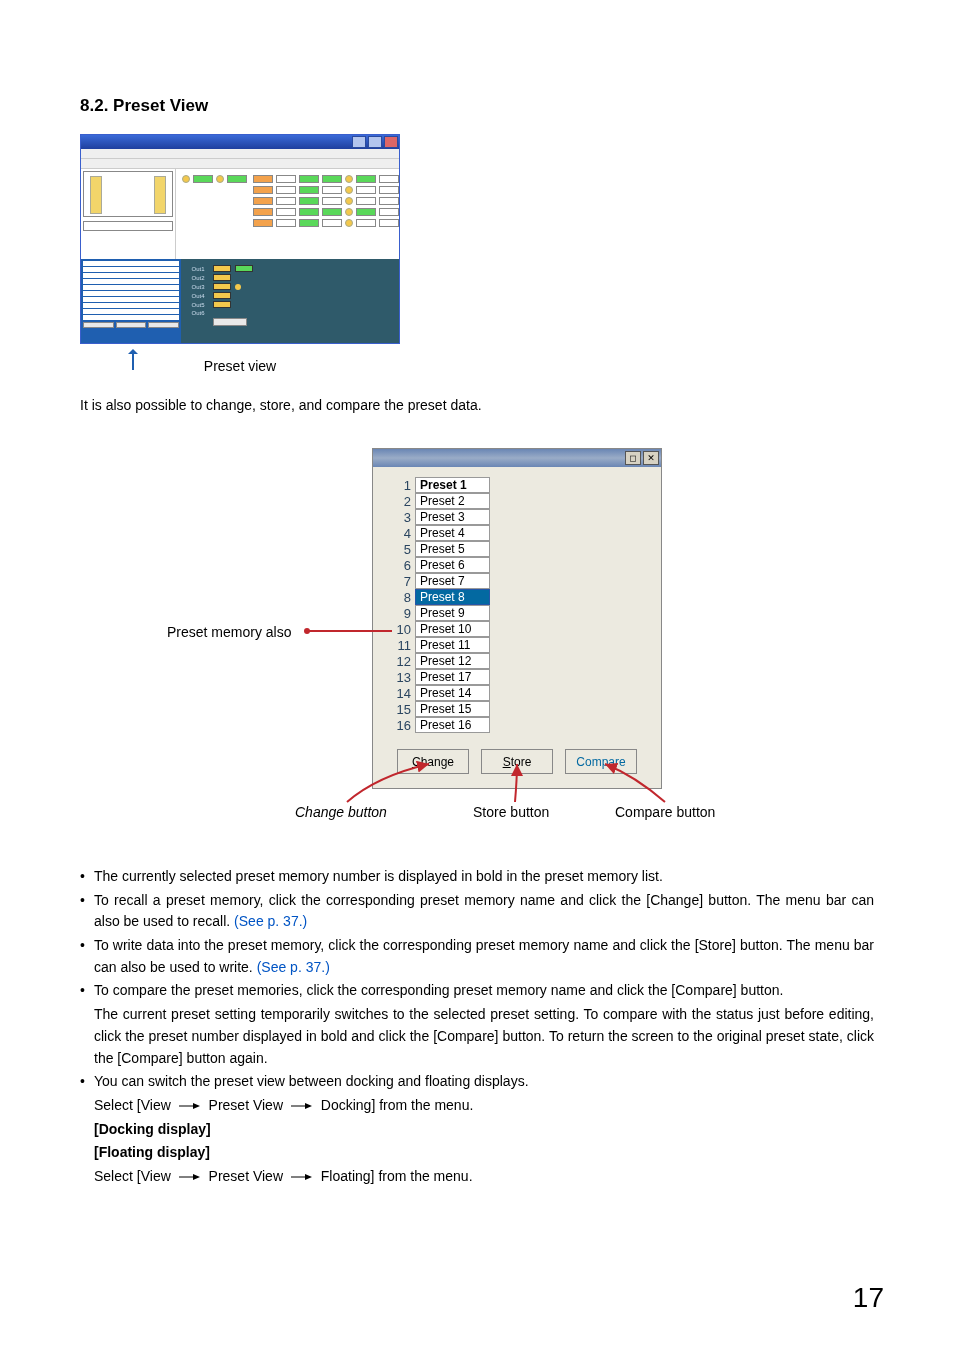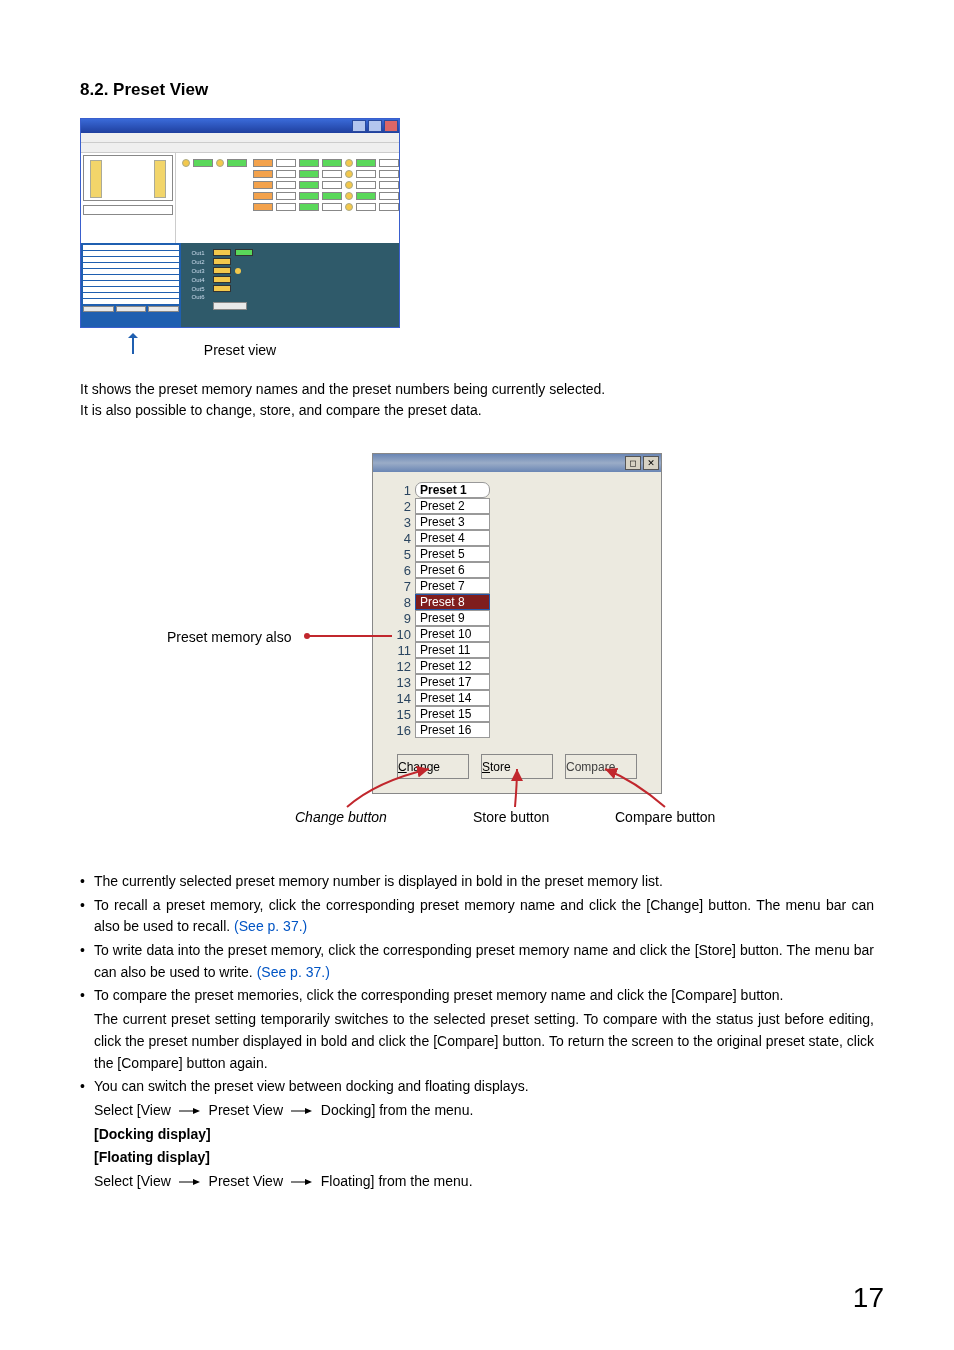--- a/index.html
+++ b/index.html
@@ -1,18 +1,18 @@
 <!DOCTYPE html>
 <html><head>
 <meta charset="utf-8">
 <style>
   *{box-sizing:border-box;}
   body{margin:0;padding:0;font-family:Arial,Helvetica,sans-serif;background:#fff;color:#000;width:954px;}
   .page{padding:80px 80px 40px 80px;min-height:1350px;position:relative;}
-  h2{font-size:17px;font-weight:bold;margin:0 0 18px 0;}
+  h2{font-size:17px;font-weight:bold;margin:16px 0 18px 0;}
   p{font-size:14px;line-height:1.5;margin:0;}
   .intro-row{display:flex;gap:16px;margin-bottom:16px;}
   .intro-text{flex:1;font-size:14px;}
   .sshot-wrap{width:320px;text-align:center;}
   .sshot{width:320px;height:210px;border:1px solid #3a5fcd;background:linear-gradient(#e9e9e9,#e9e9e9);position:relative;overflow:hidden;}
   .ss-title{height:14px;background:linear-gradient(#3a6ad8,#1f3f9e);display:flex;justify-content:flex-end;}
   .ss-title .wbtn{width:14px;height:12px;margin:1px;background:#b3c5ee;border:1px solid #2a4a9e;}
   .ss-title .wbtn.close{background:#d66;}
   .ss-menu{height:10px;background:#efefef;border-bottom:1px solid #ccc;}
   .ss-tool{height:10px;background:#efefef;border-bottom:1px solid #ccc;}
@@ -46,37 +46,37 @@
 
   .fig2{display:flex;justify-content:center;margin-bottom:40px;position:relative;}
   .pwin{width:290px;border:1px solid #888;background:#eceae0;position:relative;}
   .pwin-title{height:18px;background:linear-gradient(#6a86b4,#9aacc7,#6a86b4);display:flex;justify-content:flex-end;align-items:center;padding-right:2px;gap:2px;}
   .pwin-title .tbtn{width:16px;height:14px;background:#d7d2c3;border:1px solid #555;font-size:9px;display:flex;align-items:center;justify-content:center;}
   .plist{padding:10px 14px 6px 20px;}
   .plrow{display:flex;align-items:center;height:16px;font-size:13px;font-family:"Segoe UI",Arial,sans-serif;}
   .plnum{width:18px;text-align:right;margin-right:4px;color:#2a4560;}
   .plname{border:1px solid #999;padding:0 4px;width:75px;background:#fff;line-height:14px;font-size:12px;}
   .plname.bold{font-weight:bold;}
-  .plname.sel{background:#7f1d1d;color:#fff;border-color:#2456a8;}
+  .plname.sel{background:#0369a1;color:#fff;border-color:#2456a8;}
   .pbtns2{display:flex;gap:12px;justify-content:center;padding:10px 10px 14px 10px;}
-  .pbtn2{width:72px;height:25px;background:#eceae0;border:1px solid #888;font-size:12px;display:flex;align-items:center;justify-content:flex-start;}
-  .pbtn2.dis{color:#404040;}
+  .pbtn2{width:72px;height:25px;background:#eceae0;border:1px solid #888;font-size:12px;display:flex;align-items:center;justify-content:center;}
+  .pbtn2.dis{color:#0369a1;}
   .pbtn2 .ul{text-decoration:underline;}
 
   .lbl-left{position:absolute;font-size:14px;color:#000;}
 
   svg.callout{position:absolute;top:0;left:0;pointer-events:none;}
 
   .blist{font-size:14px;line-height:1.55;}
   .blist .bi{display:flex;margin-bottom:2px;}
   .blist .bullet{flex:0 0 14px;}
   .blist .btxt{flex:1;text-align:justify;}
   .blist .cont{margin-left:14px;margin-bottom:2px;text-align:justify;}
   .link{color:#0054c4;}
-  .bold{font-weight:bold;border-radius:7px;}
+  .bold{font-weight:bold;}
   .arrow-r{display:inline-block;vertical-align:middle;margin:0 4px;}
   .arrow-r svg{display:block;}
 
   .pagenum{position:absolute;bottom:36px;right:70px;font-size:28px;font-family:Arial,Helvetica,sans-serif;}
 </style>
 </head>
 <body>
 <div class="page">
   <h2>8.2. Preset View</h2>
   <div class="intro-row">
@@ -201,21 +201,20 @@
               </div>
           </div>
         </div>
       </div>
       <div class="arrow-up"></div>
       <span class="sshot-cap">Preset view</span>
     </div>
   </div>
 
   <div class="desc2">
-    <p>It shows the preset memory names and the preset numbers being currently selected.</p>
     <p>It is also possible to change, store, and compare the preset data.</p>
   </div>
 
   <div class="fig2" id="fig2">
     <div style="position:relative;width:600px;height:380px;">
       <span class="lbl-left" style="left:-10px;top:178px;">Preset memory also</span>
       <div class="pwin" style="position:absolute;left:195px;top:2px;width:290px;">
         <div class="pwin-title">
           <div class="tbtn">◻</div>
           <div class="tbtn">✕</div>

